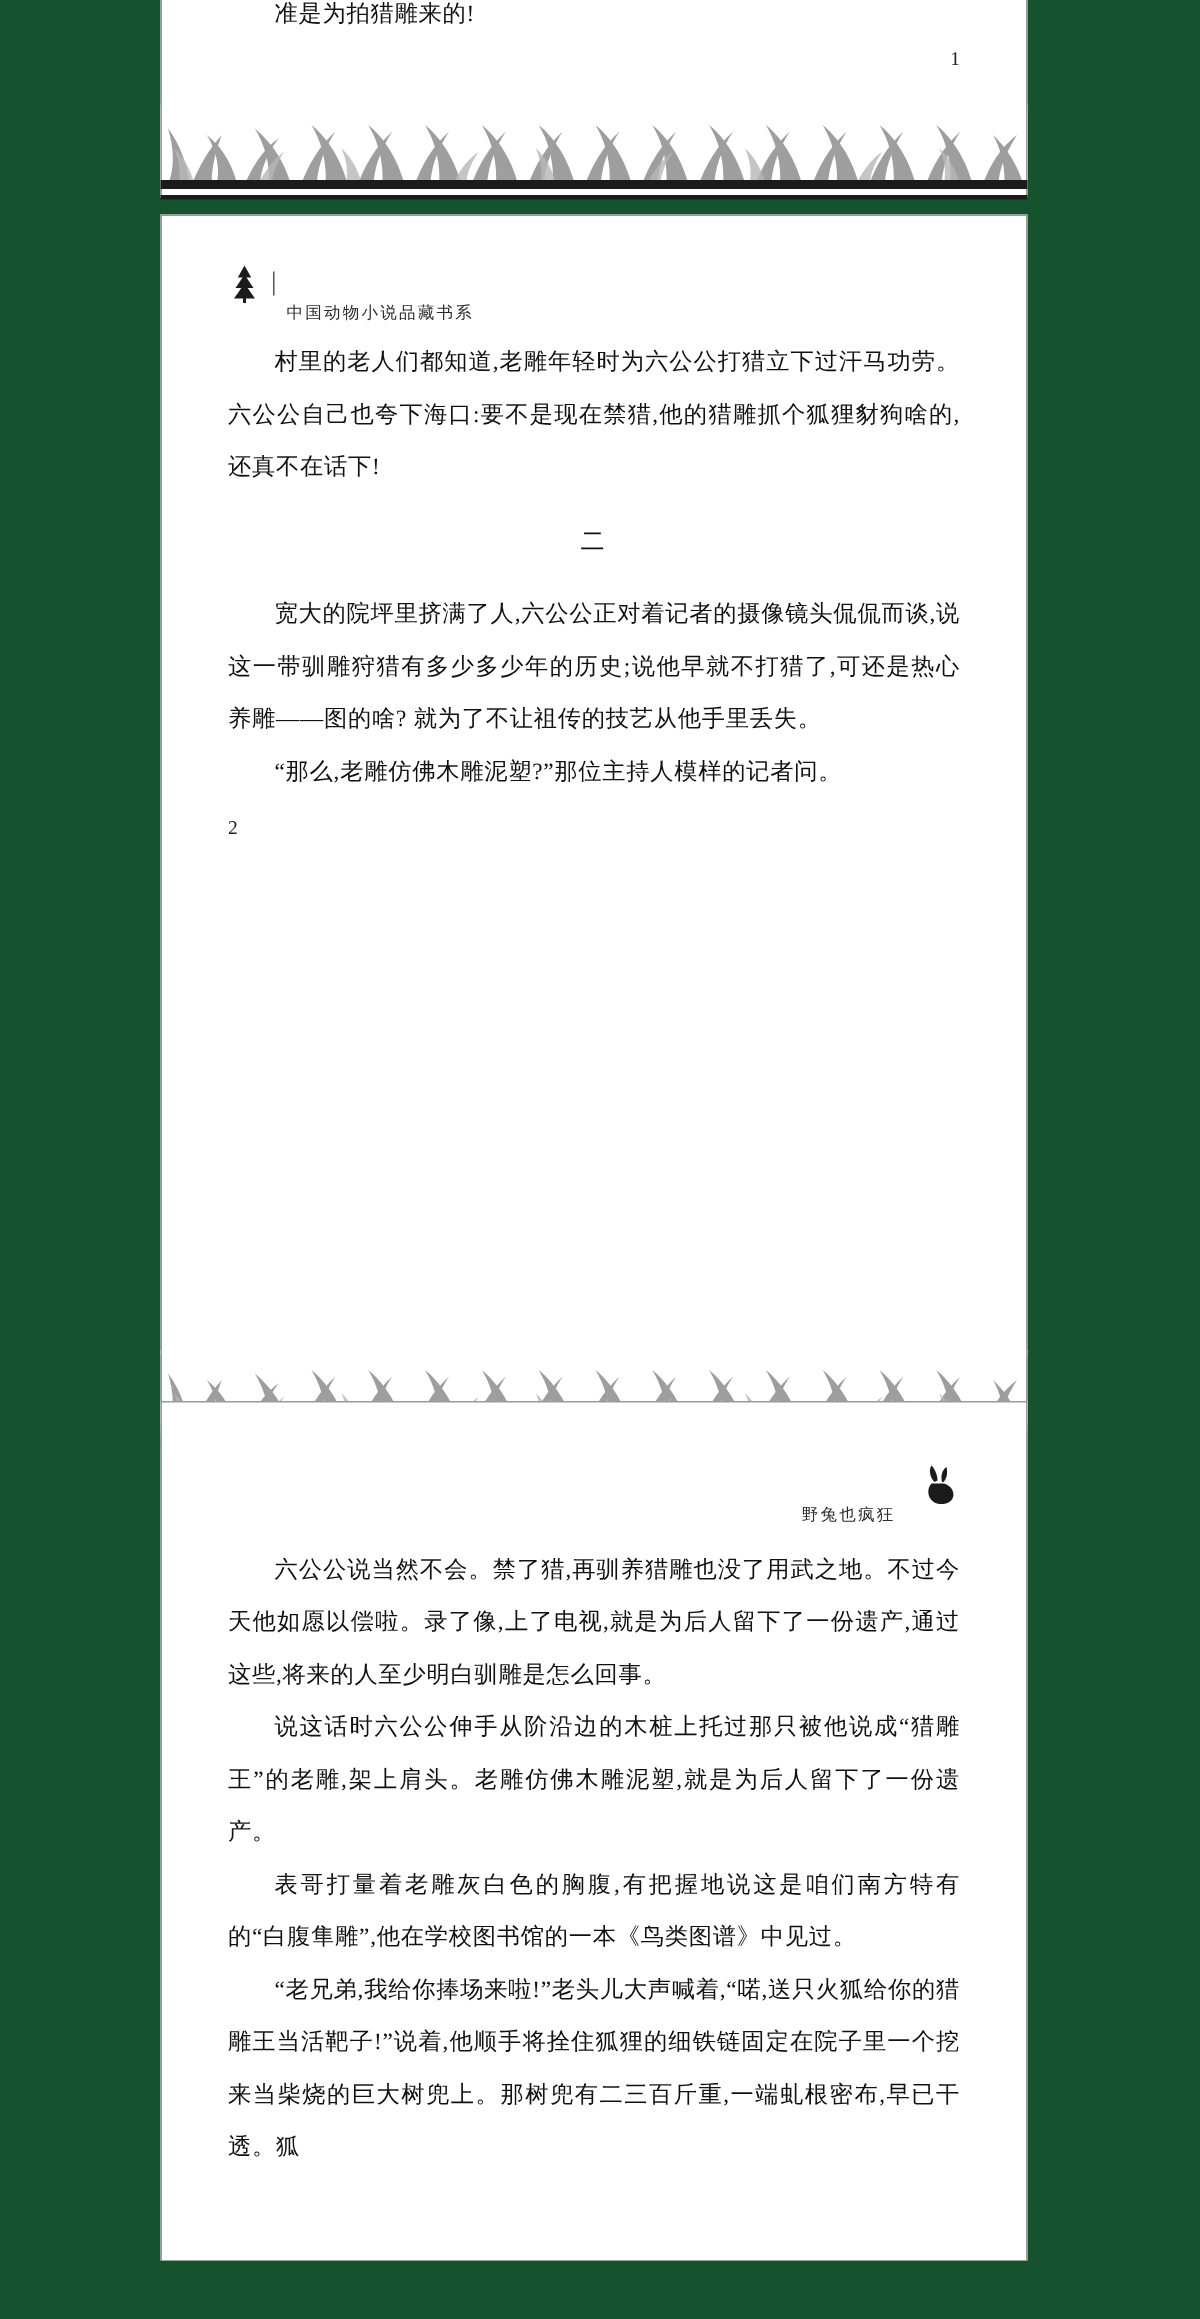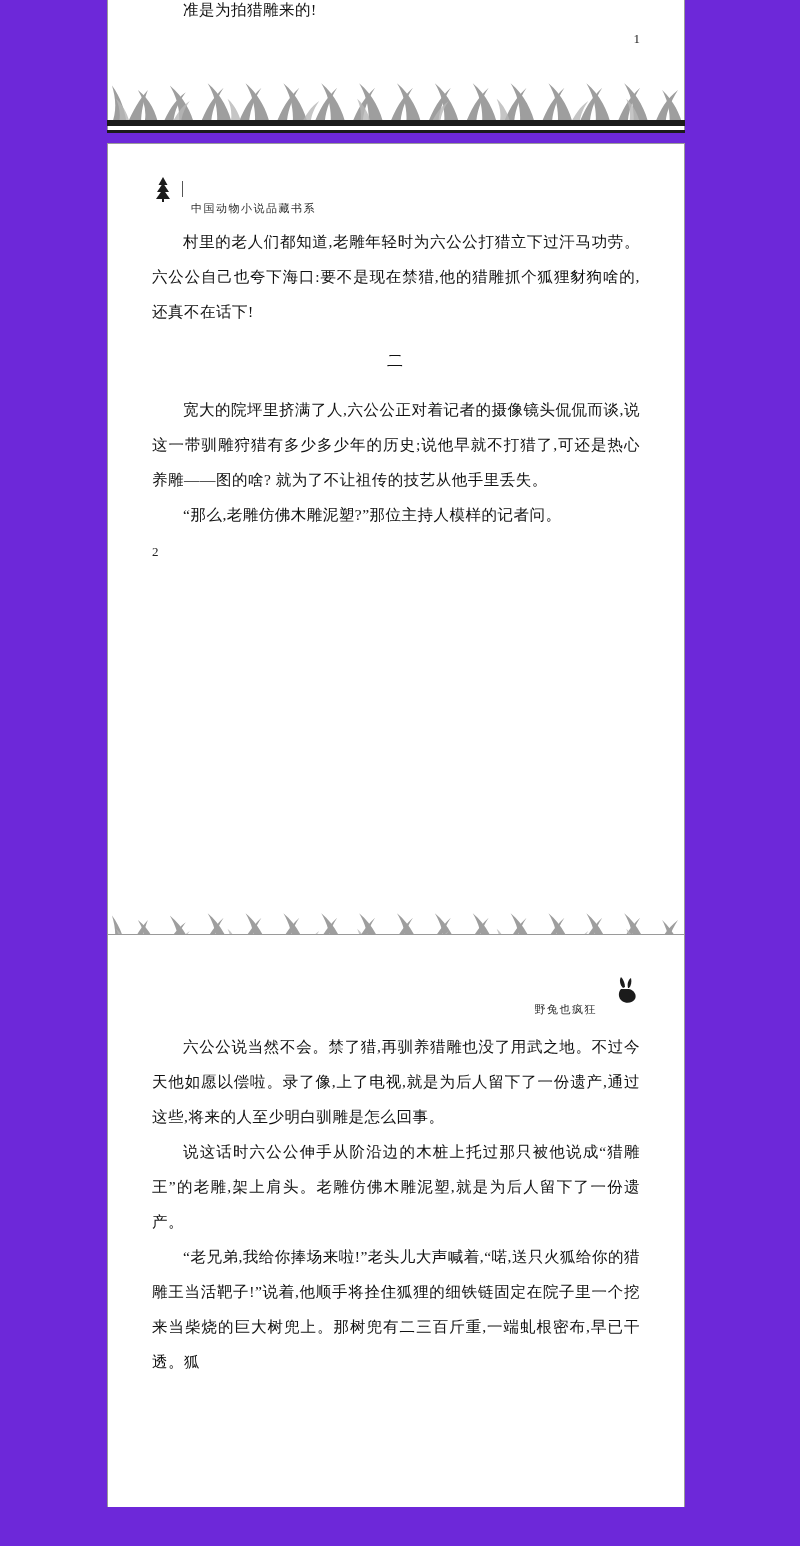--- a/index.html
+++ b/index.html
@@ -13,21 +13,21 @@
     font-family: "Liberation Serif", "DejaVu Serif", serif;
     color: #000;
     overflow: hidden;
     position: relative;
   }
 
   .page-stack {
     position: relative;
     width: 800px;
     height: 1546px;
-    background: #6d28d9;
+    background: #14532d;
   }
 
   
   .sheet {
     position: absolute;
     left: 107px;
     width: 578px;
     background: #ffffff;
     box-sizing: border-box;
     overflow: hidden;
@@ -293,17 +293,18 @@
               <path d="M7 13 C 4 16 4 22 8 25 C 12 28 19 27 21 23 C 23 19 20 14 15 13 Z"></path>
             </g>
           </svg>
         </span>
       </div>
     </div>
 
     <div class="inner" style="padding-top:18px;">
       <p class="para">六公公说当然不会。禁了猎,再驯养猎雕也没了用武之地。不过今天他如愿以偿啦。录了像,上了电视,就是为后人留下了一份遗产,通过这些,将来的人至少明白驯雕是怎么回事。</p>
       <p class="para">说这话时六公公伸手从阶沿边的木桩上托过那只被他说成“猎雕王”的老雕,架上肩头。老雕仿佛木雕泥塑,就是为后人留下了一份遗产。</p>
+      <p class="para">表哥打量着老雕灰白色的胸腹,有把握地说这是咱们南方特有的“白腹隼雕”,他在学校图书馆的一本《鸟类图谱》中见过。</p>
       <p class="para">“老兄弟,我给你捧场来啦!”老头儿大声喊着,“喏,送只火狐给你的猎雕王当活靶子!”说着,他顺手将拴住狐狸的细铁链固定在院子里一个挖来当柴烧的巨大树兜上。那树兜有二三百斤重,一端虬根密布,早已干透。狐</p>
     </div>
   </div>
 
 </div>
 
 </body></html>

